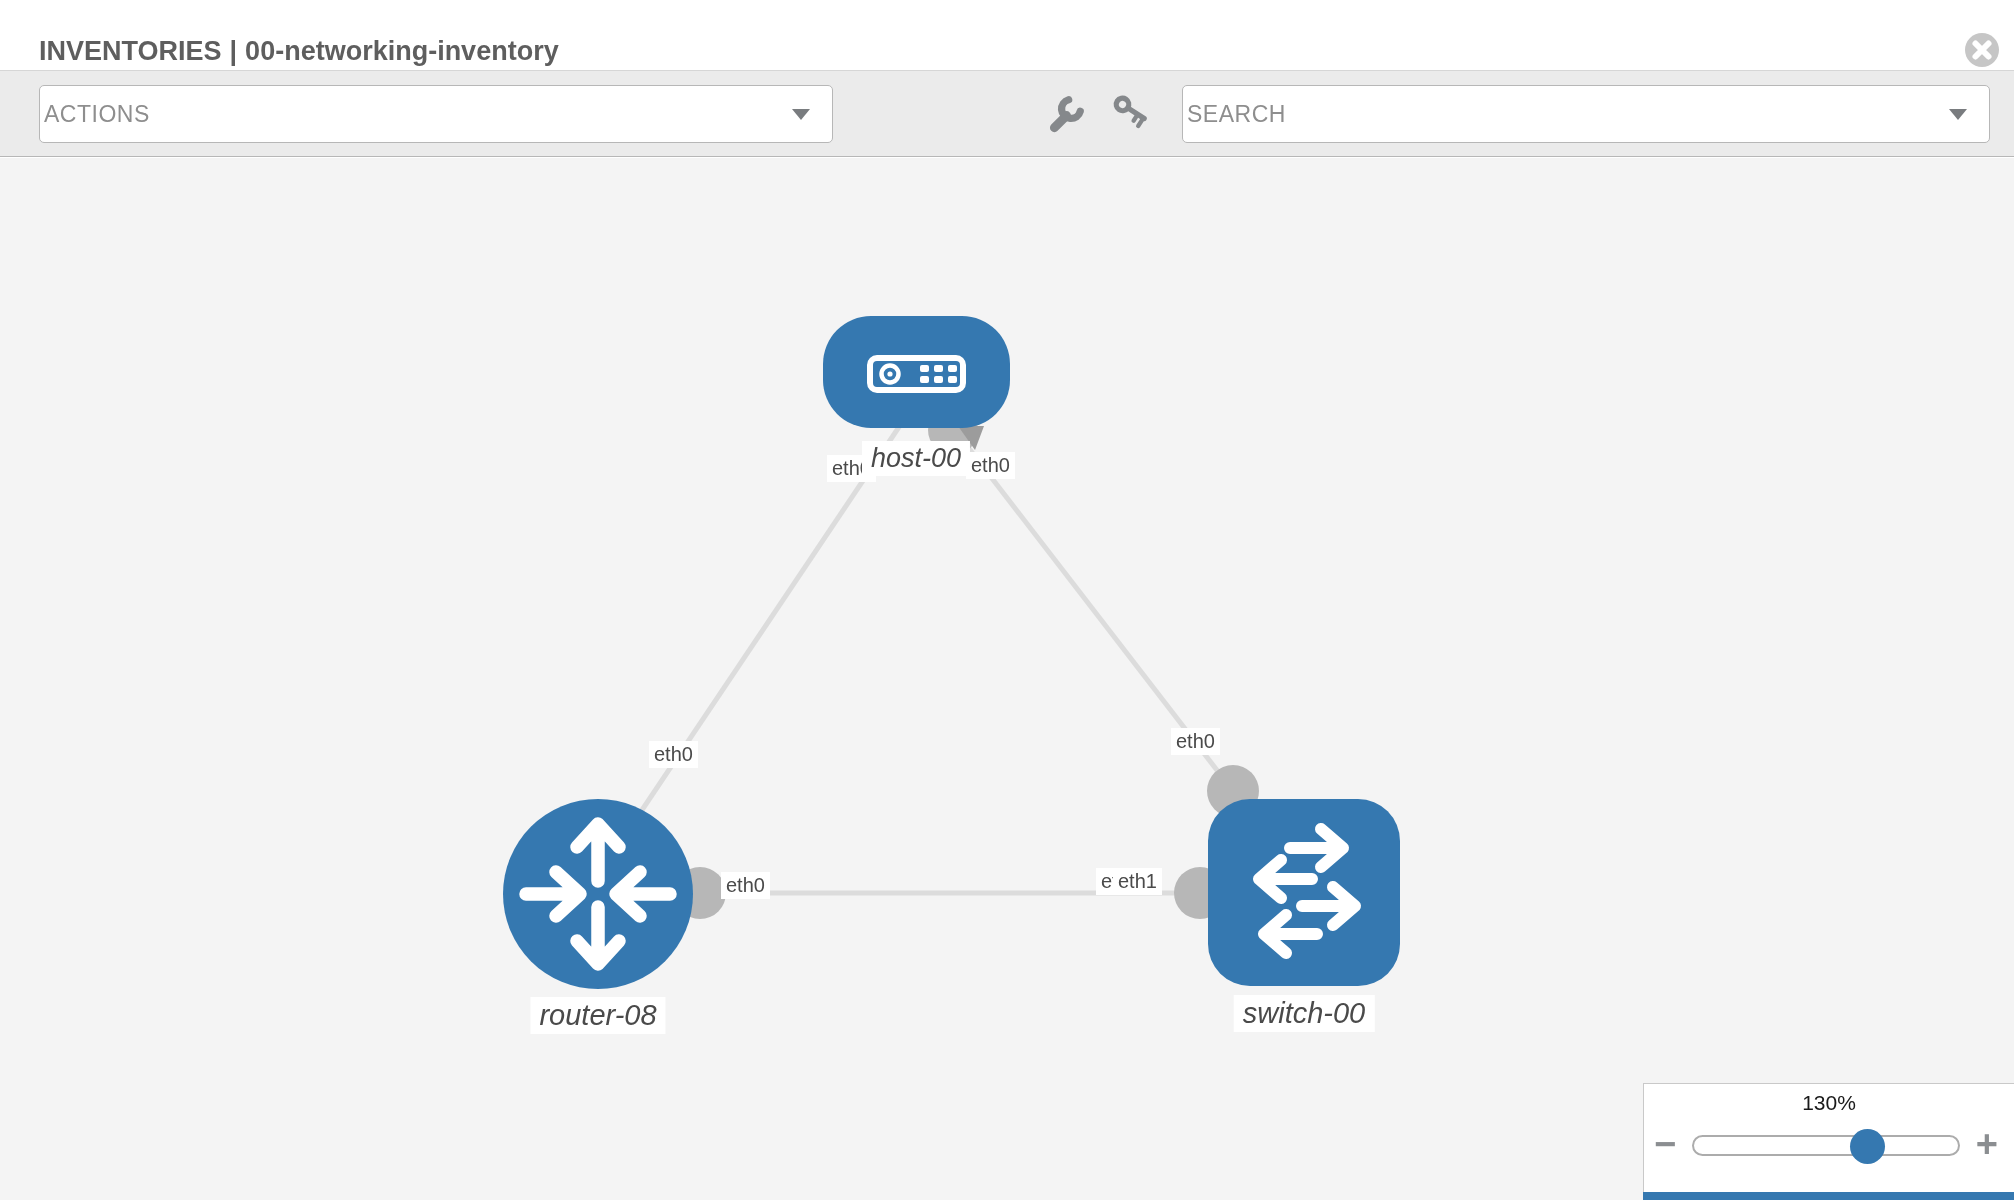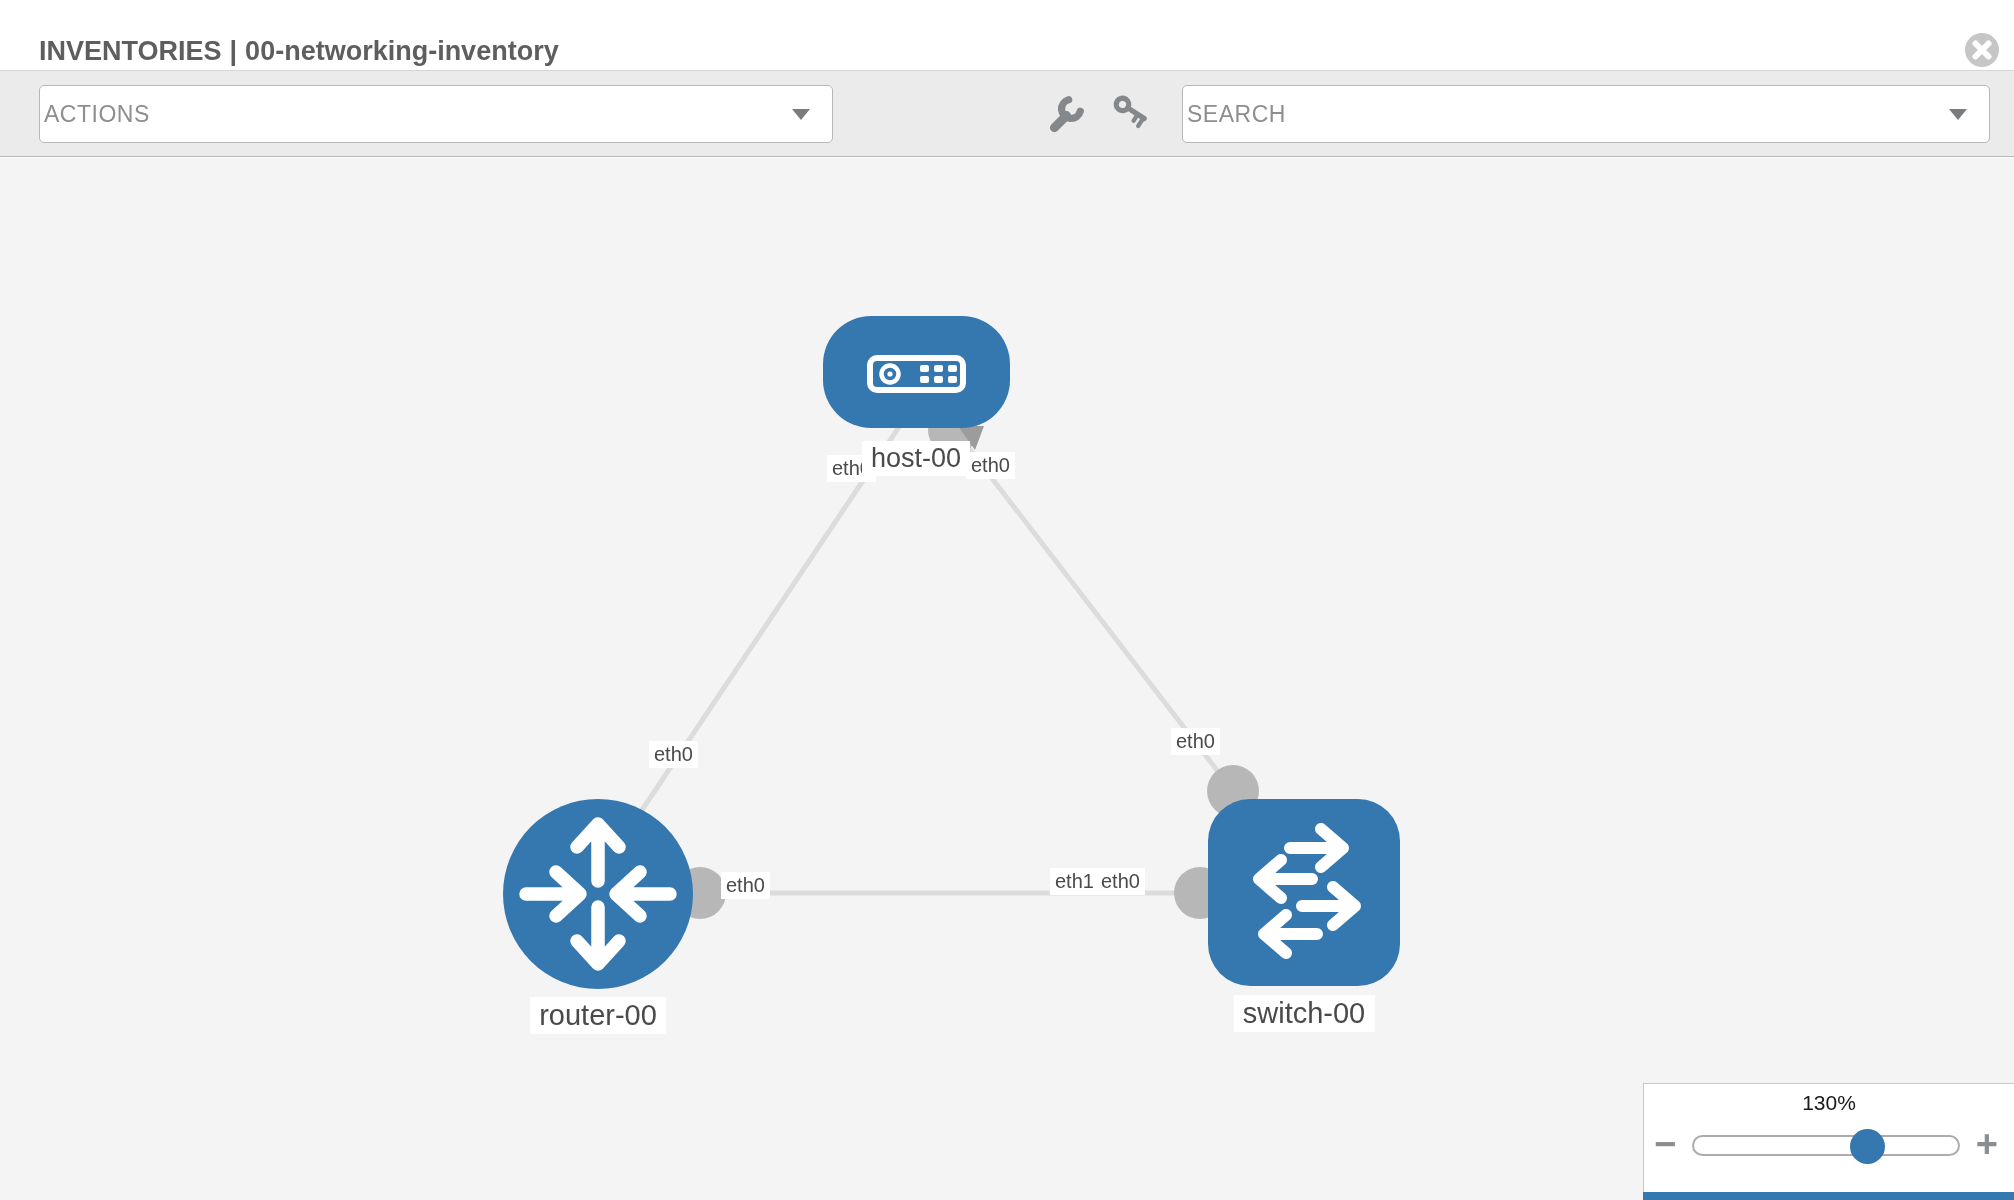--- a/index.html
+++ b/index.html
@@ -26,21 +26,21 @@
   .tool-icon  { position:absolute; top:14px; width:44px; height:58px; display:flex;
                 align-items:center; justify-content:center; cursor:pointer; }
   .ti-wrench { left:1044px; }
   .ti-key    { left:1112px; }
 
   
   .canvas { position:absolute; left:0; top:158px; width:2014px; height:1042px; background:#f4f4f4; }
   .net-svg { position:absolute; left:0; top:0; }
 
   .node-label, .if-label { position:absolute; background:#fff; color:#4a4a4a; white-space:nowrap; }
-  .node-label { font-size:29px; padding:2px 9px; transform:translateX(-50%); }
+  .node-label { font-size:29px; padding:2px 9px; transform:translateX(-50%);font-style:italic; }
   .if-label   { font-size:20px; padding:2px 5px; }
 
   
   .zoom-panel { position:absolute; left:1643px; top:1083px; width:371px; height:137px; background:#fff;
                 border-left:1px solid #c9c9c9; border-top:1px solid #c9c9c9; }
   .zoom-value { position:absolute; left:0; top:7px; width:100%; text-align:center;
                 font-size:21px; color:#1a1a1a; }
   .zoom-btn { position:absolute; top:38px; font-size:38px; font-weight:bold; color:#8b8e91;
               line-height:44px; cursor:pointer; }
   .zoom-minus { left:10px; }
@@ -146,24 +146,24 @@
       </g>
     </g>
   </svg>
 
   <div class="if-label" style="left:827px; top:297px;">eth0</div>
   <div class="if-label" style="left:966px; top:294px;">eth0</div>
   <div class="if-label" style="left:649px; top:583px;">eth0</div>
   <div class="if-label" style="left:1171px; top:570px;">eth0</div>
   <div class="if-label" style="left:721px; top:714px;">eth0</div>
   <div class="if-label" style="left:1096px; top:710px;">eth0</div>
-  <div class="if-label" style="left:1050px; top:710px;">eth1</div>
+  <div class="if-label" style="left:1113px; top:710px;">eth1</div>
 
   <div class="node-label" style="left:916px; top:283px; font-size:27px;">host-00</div>
-  <div class="node-label" style="left:598px; top:839px;">router-00</div>
+  <div class="node-label" style="left:598px; top:839px;">router-08</div>
   <div class="node-label" style="left:1304px; top:837px;">switch-00</div>
 </div>
 
 <div class="zoom-panel">
   <div class="zoom-value">130%</div>
   <div class="zoom-btn zoom-minus">−</div>
   <div class="slider-track">
     <div class="slider-thumb"></div>
   </div>
   <div class="zoom-btn zoom-plus">+</div>

